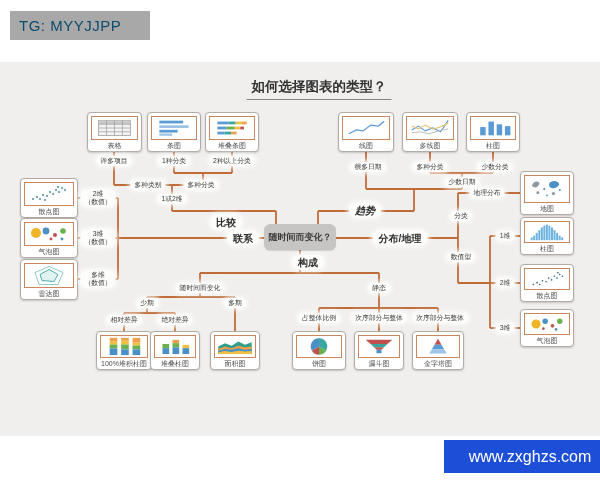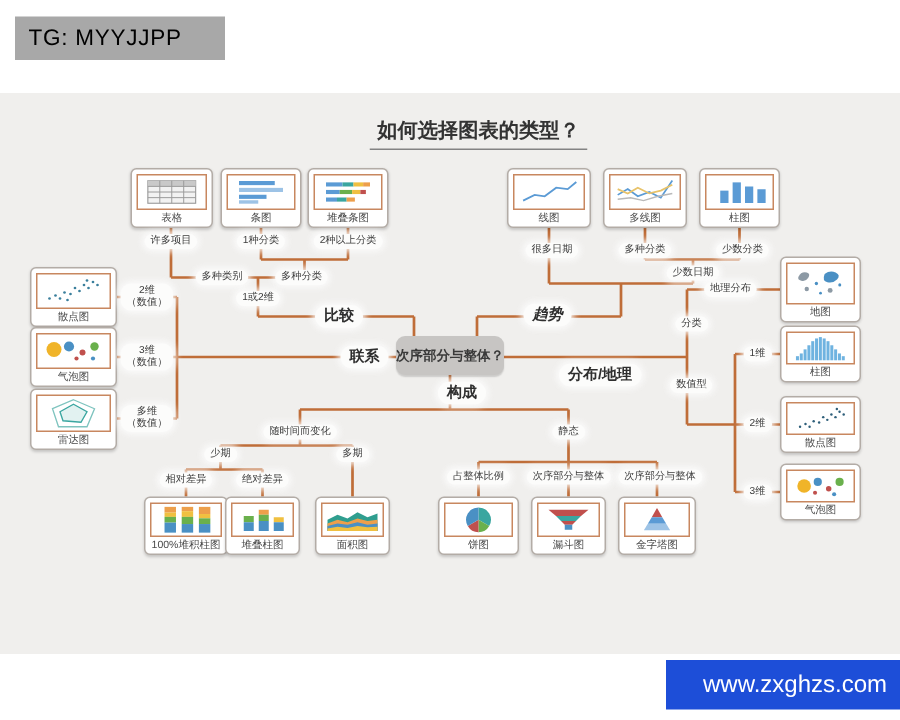--- a/index.html
+++ b/index.html
@@ -8,21 +8,21 @@
   .canvas{position:absolute;left:0;top:62px;width:600px;height:374px;background:#f0efed;}
   .title{position:absolute;left:50%;top:78px;transform:translateX(-50%);font-size:13.5px;font-weight:bold;color:#333;padding:0 5px 3px;border-bottom:1px solid #838383;white-space:nowrap;margin-left:19px;}
   .wires{position:absolute;left:0;top:0;width:600px;height:480px;pointer-events:none;}
   .box{position:absolute;background:#fff;border:1px solid #b3aca6;border-radius:4px;box-shadow:0 1px 2px rgba(0,0,0,.18);box-sizing:border-box;display:flex;flex-direction:column;}
   .thumb{flex:1;margin:3px 3px 0 3px;border:1px solid #c8875f;background:#fff;overflow:hidden;}
   .thumb svg{width:100%;height:100%;display:block;}
   .box-label{height:11px;line-height:11px;font-size:7px;color:#4a4a4a;text-align:center;white-space:nowrap;overflow:hidden;}
   .pill{position:absolute;transform:translate(-50%,-50%);background:#fcfcfb;border-radius:7px;padding:1px 4px;font-size:6.8px;line-height:8px;color:#3d3d3d;white-space:pre-line;text-align:center;box-shadow:0 0 4px 2px rgba(252,252,251,.85);}
   .branch{font-size:10px;font-weight:bold;color:#2f2f2f;padding:2px 6px;border-radius:9px;line-height:11px;}
   .center-node{position:absolute;left:264px;top:224px;width:72px;height:26px;background:#c7c5c3;border-radius:6px;display:flex;align-items:center;justify-content:center;font-size:9px;font-weight:bold;color:#3a3a3a;box-shadow:0 1px 1px rgba(0,0,0,.15);}
-  .tg-badge{position:absolute;left:10px;top:11px;width:140px;height:29px;background:#a8a8a8;color:#000000;font-size:15px;display:flex;align-items:center;padding-left:9px;box-sizing:border-box;letter-spacing:.5px;}
+  .tg-badge{position:absolute;left:10px;top:11px;width:140px;height:29px;background:#a8a8a8;color:#0c4a6e;font-size:15px;display:flex;align-items:center;padding-left:9px;box-sizing:border-box;letter-spacing:.5px;}
   .site-badge{position:absolute;left:444px;top:440px;width:172px;height:33px;background:#1d4ed8;color:#fff;font-size:16px;display:flex;align-items:center;justify-content:center;}
 </style>
 </head>
 <body>
 
 <div class="page">
 
   <div class="tg-badge">TG: MYYJJPP</div>
 
   <div class="canvas"></div>
@@ -364,23 +364,23 @@
   <div class="pill" style="left:200px;top:288px;">随时间而变化</div>
   <div class="pill" style="left:379px;top:288px;">静态</div>
   <div class="pill" style="left:147px;top:303px;">少期</div>
   <div class="pill" style="left:235px;top:303px;">多期</div>
   <div class="pill" style="left:124px;top:320px;">相对差异</div>
   <div class="pill" style="left:175px;top:320px;">绝对差异</div>
   <div class="pill" style="left:319px;top:318px;">占整体比例</div>
   <div class="pill" style="left:379px;top:318px;">次序部分与整体</div>
   <div class="pill" style="left:440px;top:318px;">次序部分与整体</div>
 
-  <div class="pill branch" style="left:226px;top:211px;">比较</div>
+  <div class="pill branch" style="left:226px;top:222px;">比较</div>
   <div class="pill branch" style="left:365px;top:210px;font-style:italic;">趋势</div>
   <div class="pill branch" style="left:199px;top:238px;margin-left:44px;">联系</div>
-  <div class="pill branch" style="left:400px;top:250px;text-align:center;">分布/地理</div>
+  <div class="pill branch" style="left:400px;top:238px;text-align:center;">分布/地理</div>
   <div class="pill branch" style="left:308px;top:262px;">构成</div>
 
-  <div class="center-node">次序部分与整体？</div>
+  <div class="center-node">随时间而变化？</div>
 
   <div class="site-badge">www.zxghzs.com</div>
 
 </div>
 
 </body></html>

